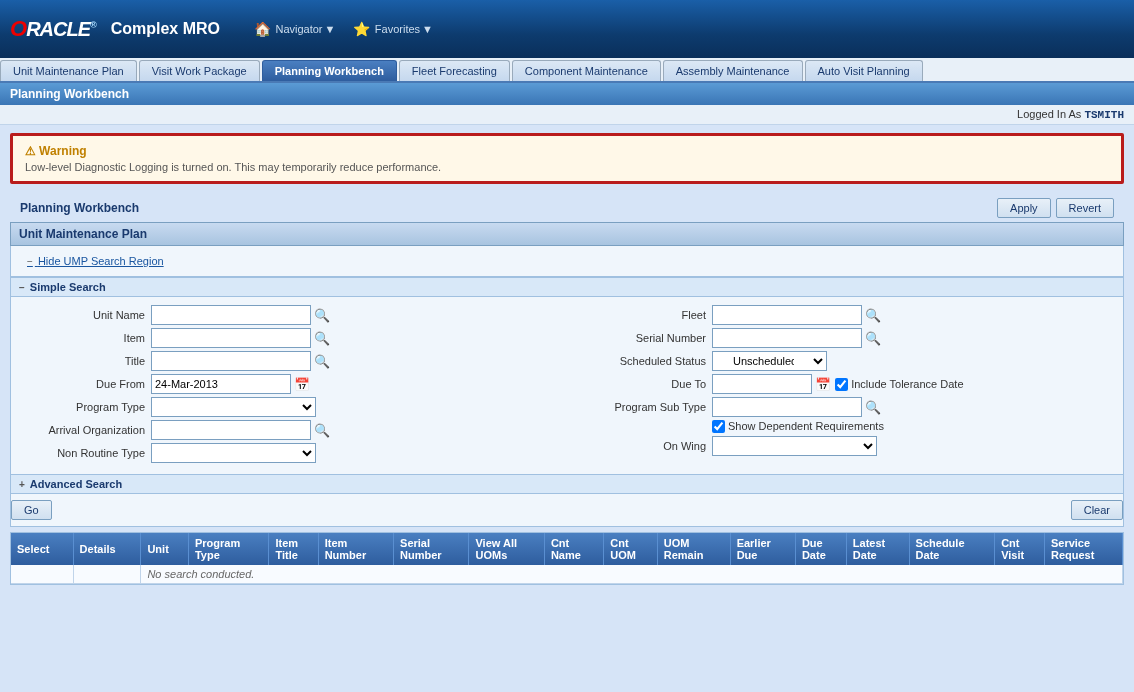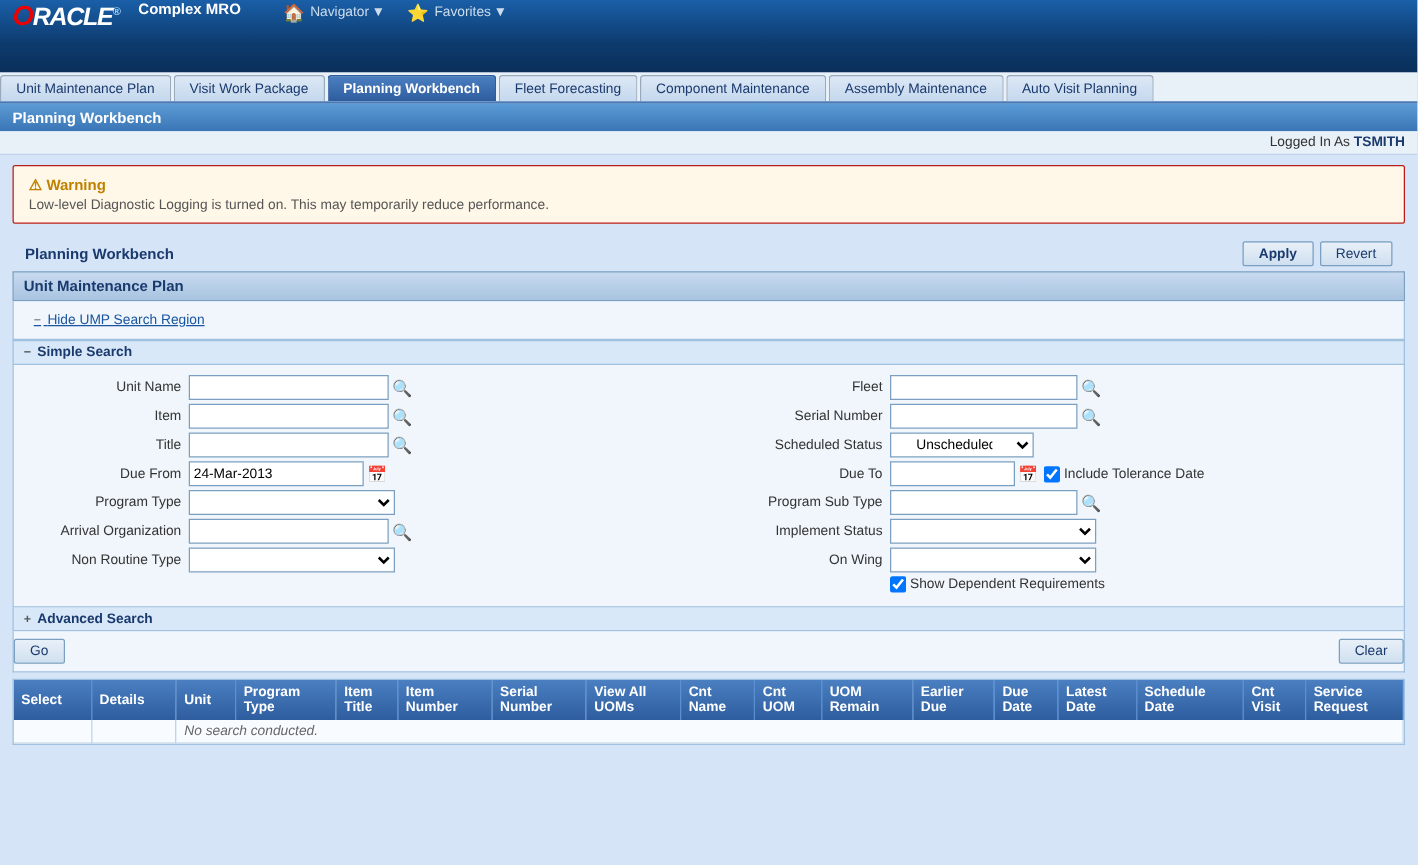--- a/index.html
+++ b/index.html
@@ -3,36 +3,36 @@
   <meta charset="utf-8">
   <style>
     * { box-sizing: border-box; margin: 0; padding: 0; }
     body { font-family: Arial, Helvetica, sans-serif; font-size: 11px; background: #d6e4f7; min-width: 1134px; }
 
     
     .top-bar {
       background: linear-gradient(to bottom, #1a5fa8 0%, #0d3b6e 60%, #0a2f5a 100%);
       height: 58px;
       display: flex;
-      align-items: flex-start;
+      align-items: center;
       padding: 0 10px;
       gap: 10px;
     }
     .oracle-logo {
       color: #fff;
       font-size: 20px;
       font-weight: bold;
       font-style: italic;
       letter-spacing: -1px;
       margin-right: 5px;
     }
     .oracle-logo span { color: #e00; font-size: 22px; }
     .app-title {
       color: #fff;
-      font-size: 12px;
+      font-size: 16px;
       font-weight: bold;
       margin-right: 20px;
     }
     .nav-btn {
       color: #cde;
       font-size: 11px;
       cursor: pointer;
       background: none;
       border: none;
       display: flex;
@@ -94,26 +94,26 @@
 
     
     .logged-in-bar {
       background: #e8f0f8;
       text-align: right;
       padding: 3px 10px;
       font-size: 11px;
       color: #333;
       border-bottom: 1px solid #c0d4ea;
     }
-    .logged-in-bar .username { font-weight: bold; color: #1a3a6e; }
+    .logged-in-bar .username { font-weight: bold; color: #1a3a6e; font-family: Liberation Mono, monospace; }
 
     
     .warning-box {
       background: #fff8e8;
-      border: 1px solid #b91c1c;
+      border: 3px solid #b91c1c;
       margin: 8px 10px;
       padding: 8px 12px;
       border-radius: 2px;
     }
     .warning-title { color: #c08000; font-weight: bold; font-size: 12px; margin-bottom: 3px; }
     .warning-text { color: #555; font-size: 11px; }
 
     
     .pw-label {
       font-size: 12px;
@@ -131,21 +131,21 @@
     }
     .btn {
       padding: 3px 12px;
       font-size: 11px;
       border: 1px solid #7a9fc0;
       border-radius: 2px;
       cursor: pointer;
       background: linear-gradient(to bottom, #e8f0f8, #d0e0f0);
       color: #1a3a6e;
     }
-    .btn.primary { background: linear-gradient(to bottom, #e8f0f8, #d0e0f0); font-weight: bold; }
+    .btn.primary { background: linear-gradient(to bottom, #e8f0f8, #d0e0f0); }
 
     
     .ump-section {
       margin: 0 10px;
     }
     .ump-section-header {
       background: linear-gradient(to bottom, #c8daf0, #a8c4e0);
       border: 1px solid #7a9fc0;
       padding: 4px 8px;
       font-size: 12px;
@@ -437,37 +437,31 @@
             <input type="checkbox" checked="" style="">
             <span>Include Tolerance Date</span>
           </div>
         </div>
         <div class="form-row">
           <label class="form-label">Program Sub Type</label>
           <input type="text" class="form-input" style="width: 150px;">
           <span class="search-icon">🔍</span>
         </div>
         <div class="form-row">
-          <label class="form-label">Implement Status</label>
-          <select class="form-select" style="width:165px;">
-            <option></option>
-          </select>
-        </div>
-        <div class="form-row">
-          <label class="form-label">On Wing</label>
-          <select class="form-select" style="width:165px;">
-            <option></option>
-          </select>
-        </div>
-        <div class="form-row">
           <label class="form-label"></label>
           <div class="checkbox-row">
             <input type="checkbox" checked="" style="">
             <span>Show Dependent Requirements</span>
           </div>
+        </div>
+        <div class="form-row">
+          <label class="form-label">On Wing</label>
+          <select class="form-select" style="width:165px;">
+            <option></option>
+          </select>
         </div>
       </div>
     </div>
   </div>
 
   <div class="advanced-search-header">
     <span class="minus-icon">+</span>
     <strong>Advanced Search</strong>
   </div>
 

